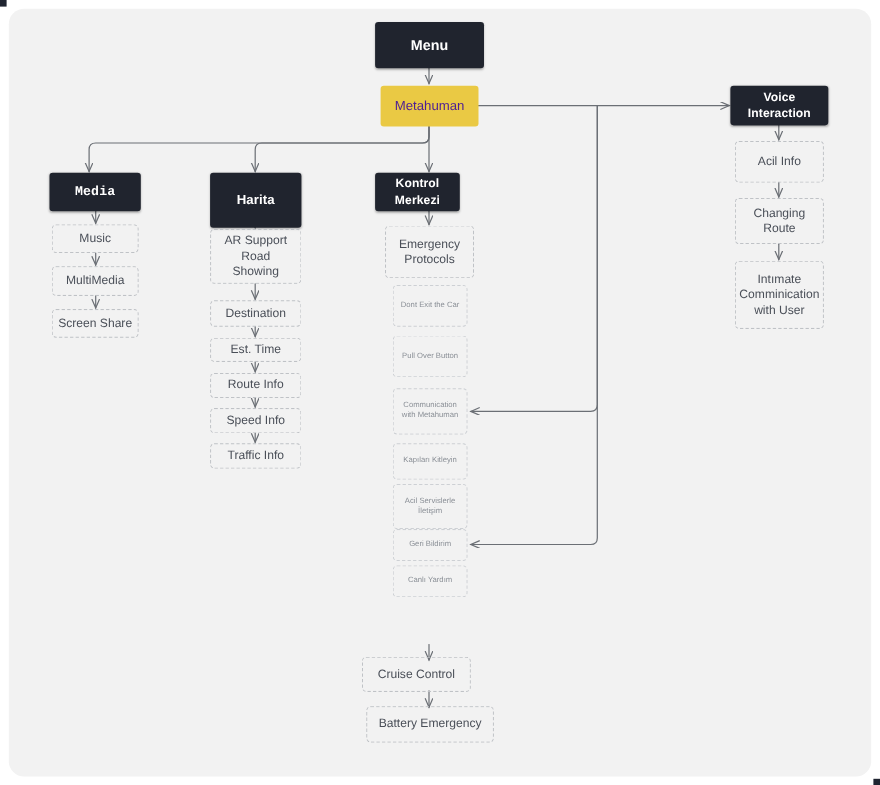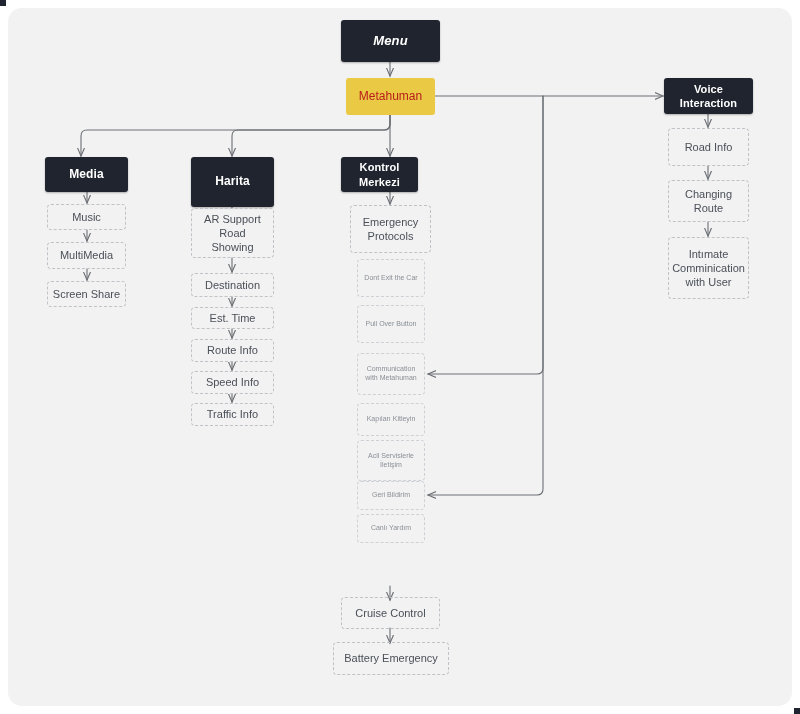--- a/index.html
+++ b/index.html
@@ -53,34 +53,34 @@
   .node-solid {
     background: #20242e;
     color: #ffffff;
     font-weight: bold;
     border-radius: 3px;
     box-shadow: 0 1px 2px rgba(0,0,0,0.28);
     letter-spacing: 0.1px;
   }
   .node-accent {
     background: #eac944;
-    color: #b91c1c;
+    color: #4c1d95;
     border-radius: 3px;
   }
   .node-dashed {
     background: transparent;
     color: #4a4f58;
     border: 1px dashed #bfc2c6;
     border-radius: 4px;
   }
   .node-dashed.muted {
     color: #8a8f96;
     border-color: #cdd0d4;
   }
-  .fs-13 { font-size: 13px; font-style: italic; }
+  .fs-13 { font-size: 13px; }
   .fs-12 { font-size: 12px; }
   .fs-11 { font-size: 11px; }
   .fs-7  { font-size: 7px; }
 </style>
 </head>
 <body>
 
 <div id="stage">
 
   <div id="canvas"></div>
@@ -136,21 +136,21 @@
   </div>
 
   <div class="node node-accent fs-12" style="left:346px; top:78px; width:89px; height:37px;">
     <span>Metahuman</span>
   </div>
 
   <div class="node node-solid fs-11" style="left:664px; top:78px; width:89px; height:36px;">
     <span>Voice Interaction</span>
   </div>
 
-  <div class="node node-solid fs-12" style="left:45px; top:157px; width:83px; height:35px;">
+  <div class="node node-solid fs-12" style="left:45px; top:157px; width:83px; height:35px;font-family:Liberation Mono, monospace;">
     <span>Media</span>
   </div>
 
   <div class="node node-solid fs-12" style="left:191px; top:157px; width:83px; height:50px;">
     <span>Harita</span>
   </div>
 
   <div class="node node-solid fs-11" style="left:341px; top:157px; width:77px; height:35px;">
     <span>Kontrol Merkezi</span>
   </div>
@@ -201,29 +201,29 @@
   </div>
   <div class="node node-dashed muted fs-7" style="left:357px; top:440px; width:68px; height:41px; padding:0 4px;">
     <span>Acil Servislerle İletişim</span>
   </div>
   <div class="node node-dashed muted fs-7" style="left:357px; top:481px; width:68px; height:29px; padding:0 4px;">
     <span>Geri Bildirim</span>
   </div>
   <div class="node node-dashed muted fs-7" style="left:357px; top:514px; width:68px; height:29px; padding:0 4px;">
     <span>Canlı Yardım</span>
   </div>
-  <div class="node node-dashed fs-11" style="left:341px; top:597px; width:99px; height:32px;">
+  <div class="node node-dashed fs-11" style="left:329px; top:597px; width:99px; height:32px;">
     <span>Cruise Control</span>
   </div>
   <div class="node node-dashed fs-11" style="left:333px; top:642px; width:116px; height:33px;">
     <span>Battery Emergency</span>
   </div>
 
   <div class="node node-dashed fs-11" style="left:668px; top:128px; width:81px; height:38px;">
-    <span>Road Info</span>
+    <span>Acil Info</span>
   </div>
   <div class="node node-dashed fs-11" style="left:668px; top:180px; width:81px; height:42px;text-align:center;">
     <span>Changing Route</span>
   </div>
   <div class="node node-dashed fs-11" style="left:668px; top:237px; width:81px; height:62px; padding:0 5px;">
     <span>Intımate Comminication with User</span>
   </div>
 
 </div>
 

